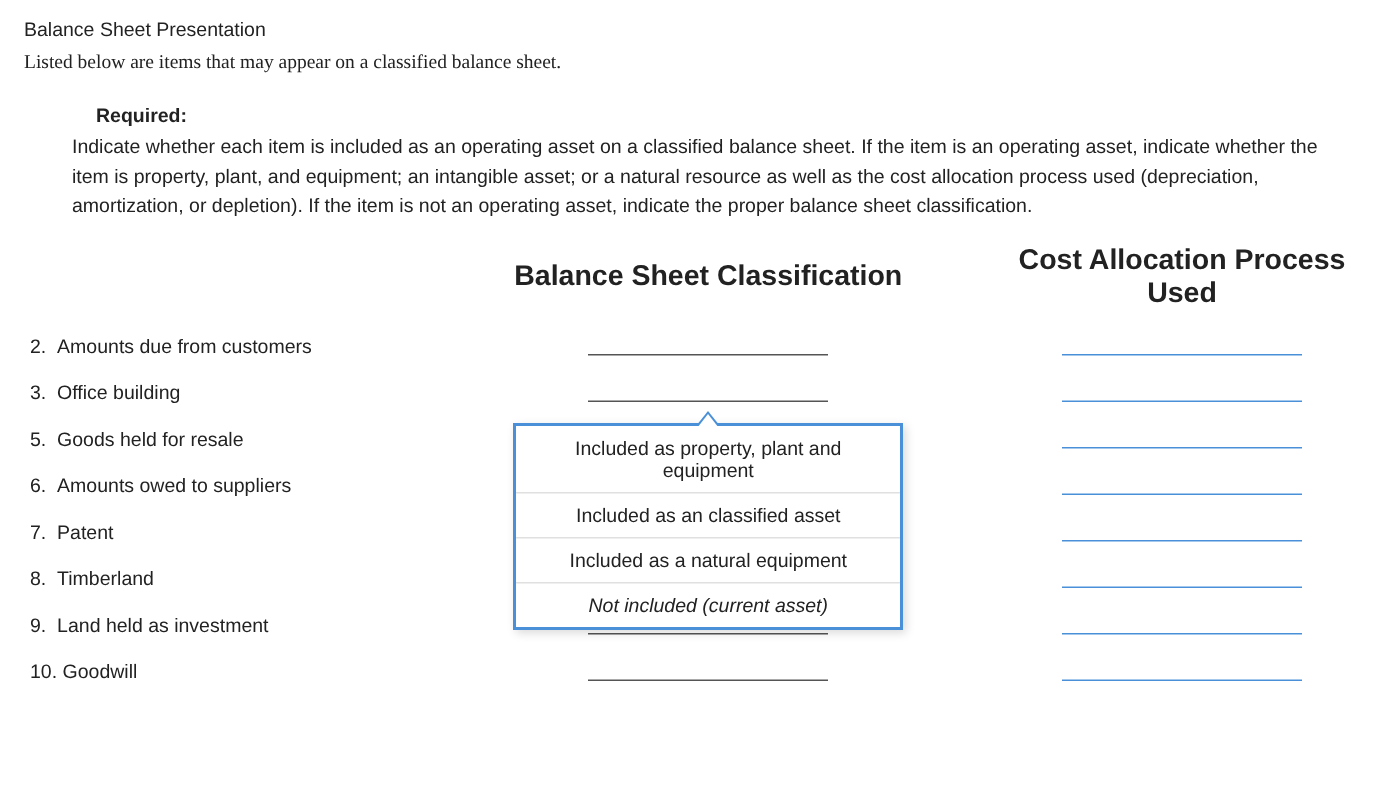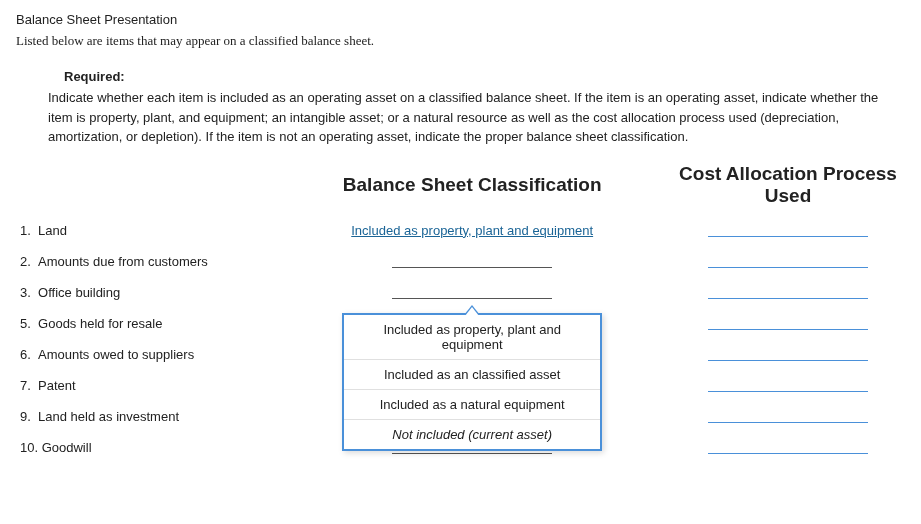--- a/index.html
+++ b/index.html
@@ -132,29 +132,20 @@
 <table class="main-table">
   <thead>
     <tr class="header-row">
       <th class="col-item"></th>
       <th class="col-classification">Balance Sheet Classification</th>
       <th class="col-cost">Cost Allocation Process Used</th>
     </tr>
   </thead>
   <tbody>
 
-    <tr class="data-row">
-      <td class="item-label">1.&nbsp;&nbsp;Land</td>
-      <td class="dropdown-cell">
-        <span class="dropdown-selected">Included as property, plant and equipment</span>
-      </td>
-      <td class="dropdown-cell">
-        <span class="underline-cost"></span>
-      </td>
-    </tr>
 
     <tr class="data-row">
       <td class="item-label">2.&nbsp;&nbsp;Amounts due from customers</td>
       <td class="dropdown-cell">
         <span class="underline-field"></span>
       </td>
       <td class="dropdown-cell">
         <span class="underline-cost"></span>
       </td>
     </tr>
@@ -200,20 +191,29 @@
     <tr class="data-row">
       <td class="item-label">7.&nbsp;&nbsp;Patent</td>
       <td class="dropdown-cell">
         <span class="underline-field"></span>
       </td>
       <td class="dropdown-cell">
         <span class="underline-cost"></span>
       </td>
     </tr>
 
+    <tr class="data-row">
+      <td class="item-label">8.&nbsp;&nbsp;Timberland</td>
+      <td class="dropdown-cell">
+        <span class="underline-field"></span>
+      </td>
+      <td class="dropdown-cell">
+        <span class="underline-cost"></span>
+      </td>
+    </tr>
 
     <tr class="data-row">
       <td class="item-label">9.&nbsp;&nbsp;Land held as investment</td>
       <td class="dropdown-cell">
         <span class="underline-field"></span>
       </td>
       <td class="dropdown-cell">
         <span class="underline-cost"></span>
       </td>
     </tr>

